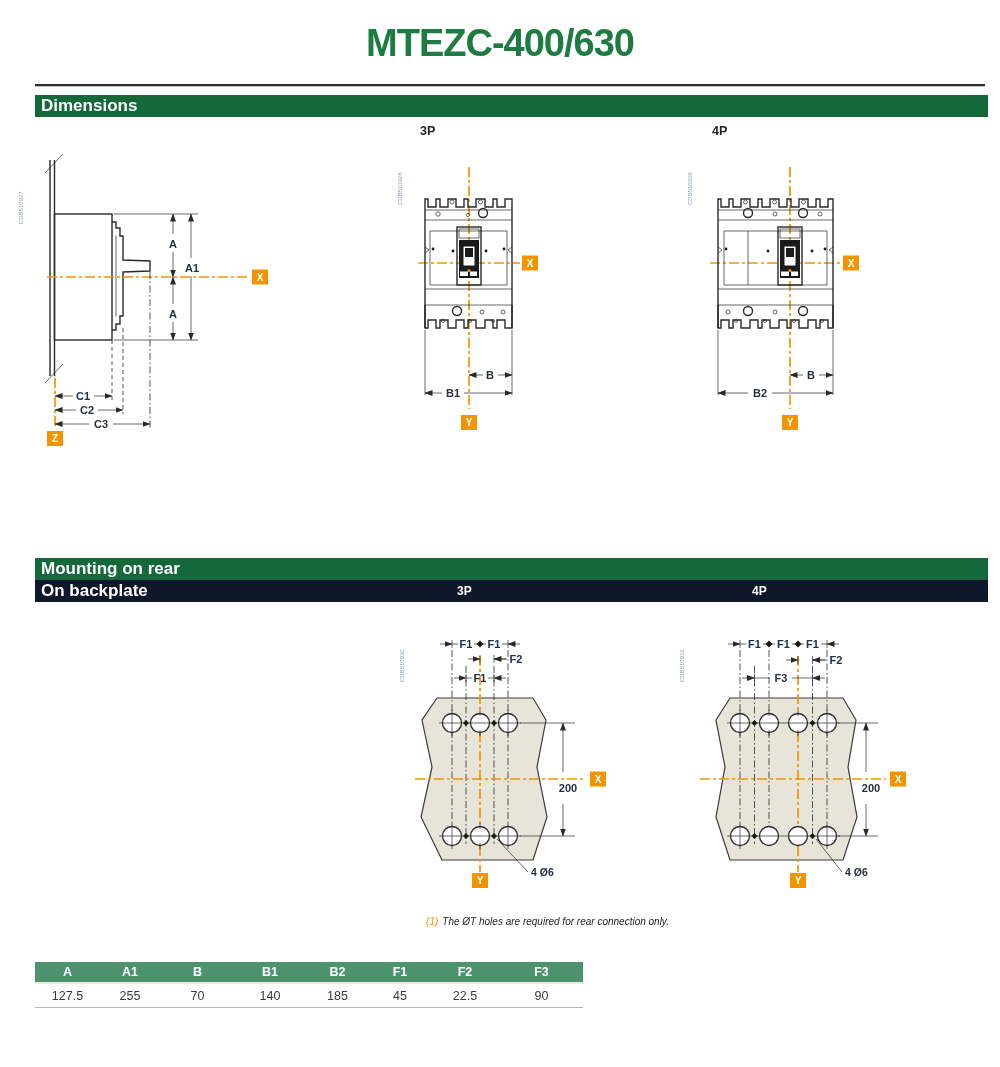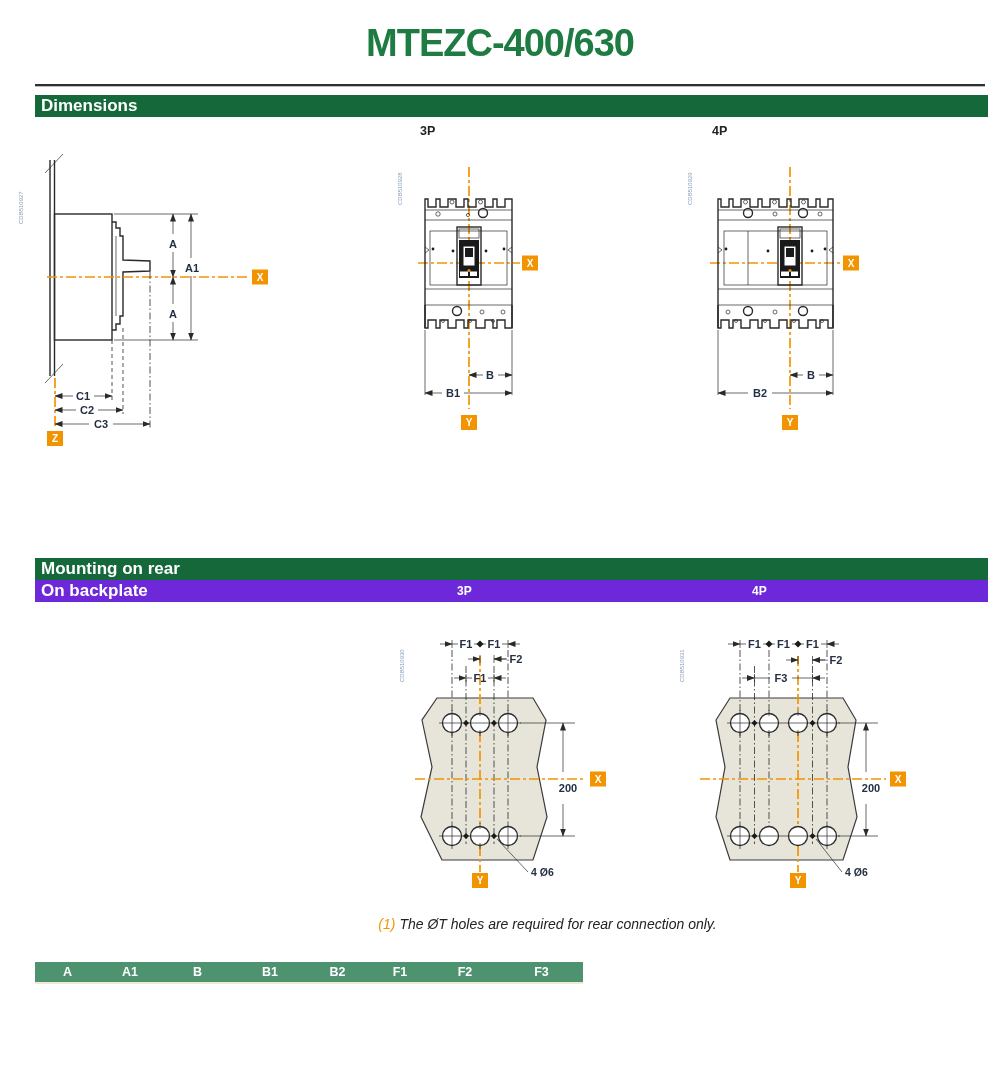--- a/index.html
+++ b/index.html
@@ -5,24 +5,24 @@
   * { margin:0; padding:0; box-sizing:border-box; }
   body { background:#ffffff; font-family:"Liberation Sans", sans-serif; }
   .page { position:relative; width:1000px; height:1067px; background:#fff; overflow:hidden;padding-left:40px; }
   .title { position:absolute; top:22px; left:0; width:1000px; text-align:center;
            font-size:38px; font-weight:bold; color:#1e7b41; letter-spacing:-1px; }
   .rule { position:absolute; top:84px; left:35px; width:950px; height:0;
           border-top:2px solid #2f2f2f; box-shadow:0 1px 0 #bdbdbd; }
   .bar { position:absolute; left:35px; width:953px; height:22px; line-height:22px;
          color:#fff; font-size:17px; font-weight:bold; padding-left:6px; }
   .bar-dark  { background:#15683a; }
-  .bar-light { background:#6d28d9; }
+  .bar-light { background:#0f172a; }
   .collabel { position:absolute; font-size:12px; font-weight:bold; color:#fff; }
   .note { position:absolute; top:916px; left:0; width:1000px; text-align:center;
-          padding-left:95px; font-size:14px; font-style:italic; color:#222; }
+          padding-left:95px; font-size:10px; font-style:italic; color:#222; }
   .note .ref { color:#F29400; margin-right:4px; }
   .dimtable { position:absolute; top:962px; left:35px; width:548px; font-size:12.5px; }
   .dimtable .hrow { display:flex; background:#4e9370; height:22px; align-items:center;
                     border-bottom:2px solid #f0e9d4; }
   .dimtable .vrow { display:flex; height:24px; align-items:center;
                     border-bottom:1.5px solid #b5b5b5; color:#3a3a3a; }
   .dimtable .c { text-align:center; }
   .dimtable .hrow .c { color:#fff; font-weight:bold; }
   .c:nth-child(1){width:65px} .c:nth-child(2){width:60px} .c:nth-child(3){width:75px}
   .c:nth-child(4){width:70px} .c:nth-child(5){width:65px} .c:nth-child(6){width:60px}
@@ -351,15 +351,25 @@
     <div class="hrow">
       <div class="c">A</div>
       <div class="c">A1</div>
       <div class="c">B</div>
       <div class="c">B1</div>
       <div class="c">B2</div>
       <div class="c">F1</div>
       <div class="c">F2</div>
       <div class="c">F3</div>
     </div>
+    <div class="vrow">
+      <div class="c">127.5</div>
+      <div class="c">255</div>
+      <div class="c">70</div>
+      <div class="c">140</div>
+      <div class="c">185</div>
+      <div class="c">45</div>
+      <div class="c">22.5</div>
+      <div class="c">90</div>
+    </div>
   </div>
 
 </div>
 
 </body></html>

